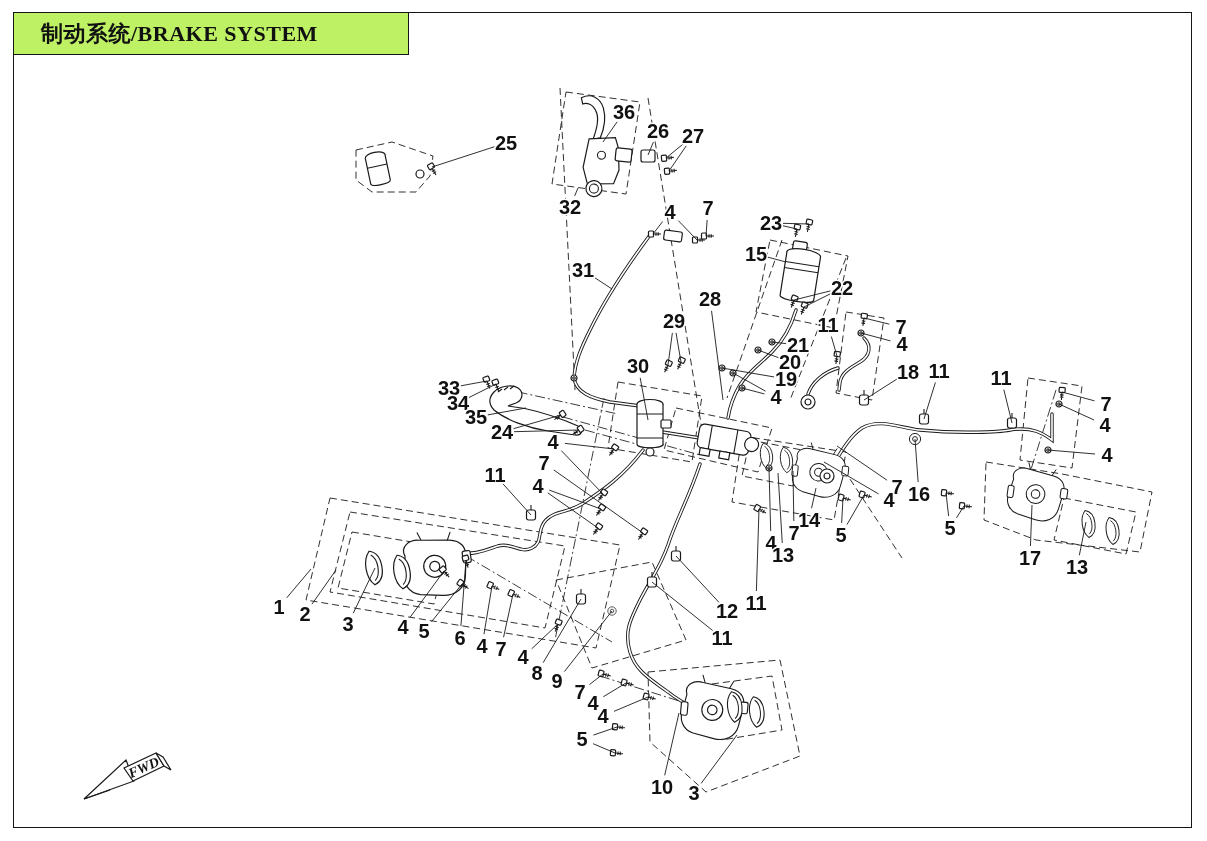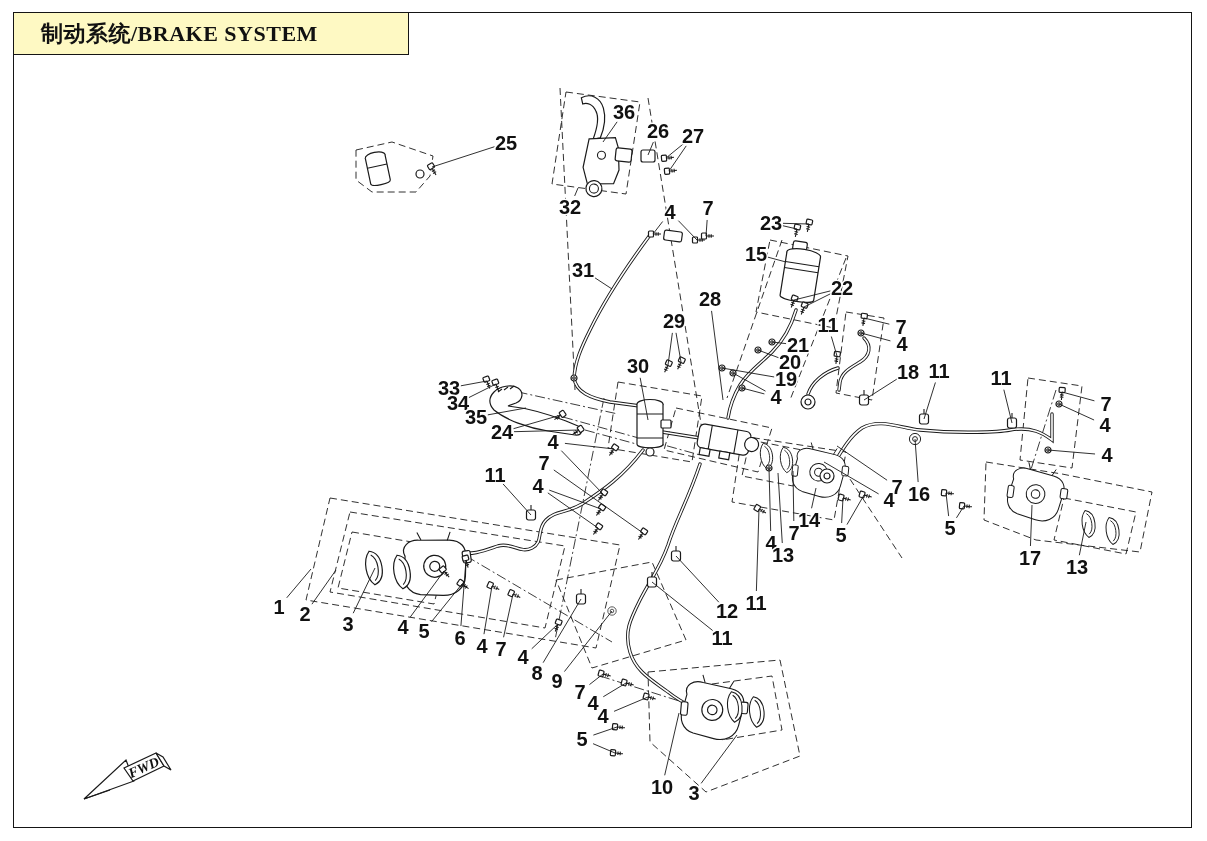--- a/index.html
+++ b/index.html
@@ -1,21 +1,21 @@
 <!DOCTYPE html>
 <html><head>
 <meta charset="utf-8">
 <style>
   html,body{margin:0;padding:0;background:#fff;}
   .page{position:relative;width:1207px;height:841px;background:#fff;overflow:hidden;
         font-family:"Liberation Sans",sans-serif;}
   .frame{position:absolute;left:13px;top:12px;width:1179px;height:816px;
          border:1.4px solid #151515;box-sizing:border-box;}
   .titlebox{position:absolute;left:13px;top:12px;width:396px;height:43px;
-            border:1.4px solid #151515;box-sizing:border-box;background:#fef9c3;
+            border:1.4px solid #151515;box-sizing:border-box;background:#bef264;
             display:flex;align-items:center;padding-left:27px;}
   .titlebox span{font-family:"Liberation Serif",serif;font-weight:bold;
                  font-size:22px;letter-spacing:0.5px;color:#111;white-space:nowrap;}
   svg{position:absolute;left:0;top:0;}
   .ln{stroke:#1a1a1a;fill:none;stroke-width:1.1;}
   .part{fill:#fff;stroke:#1a1a1a;stroke-width:1.2;}
   .dash polygon,.dash path{fill:none;stroke:#1a1a1a;stroke-width:0.9;stroke-dasharray:7 4;}
   .ddot path{fill:none;stroke:#1a1a1a;stroke-width:0.85;stroke-dasharray:10 3 2 3;}
   .hose-o{stroke:#1a1a1a;stroke-width:3.4;fill:none;stroke-linecap:round;}
   .hose-i{stroke:#fff;stroke-width:1.6;fill:none;stroke-linecap:round;}

